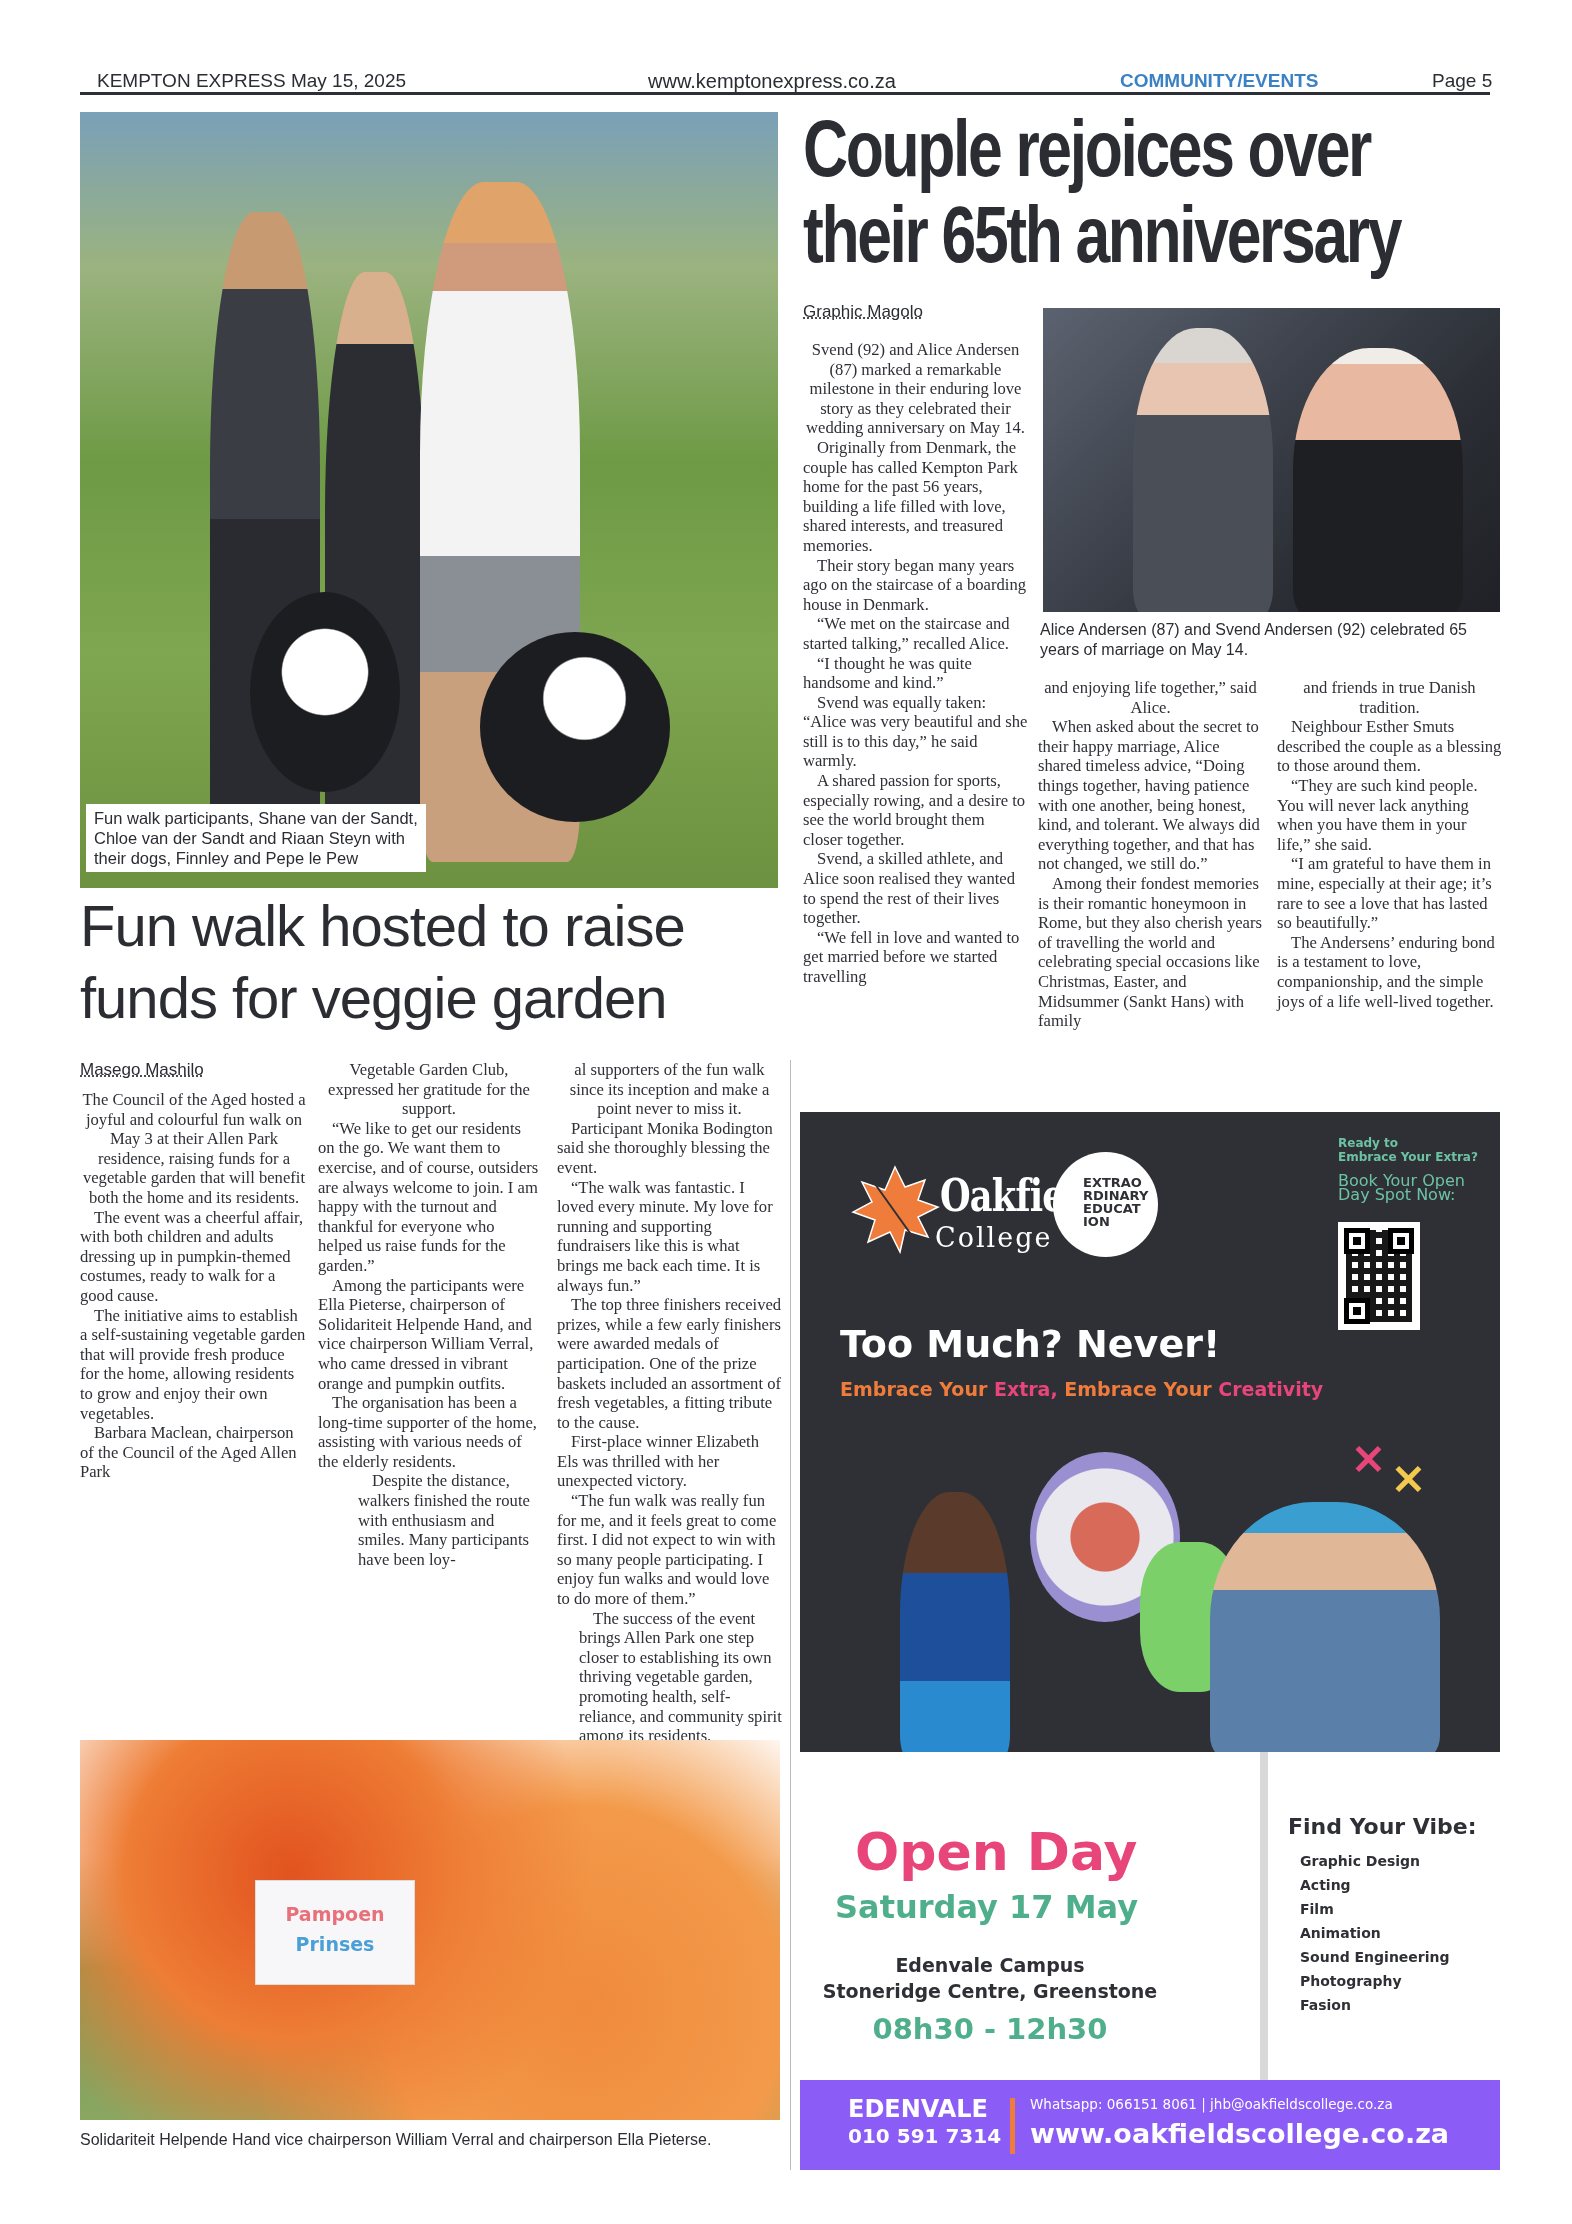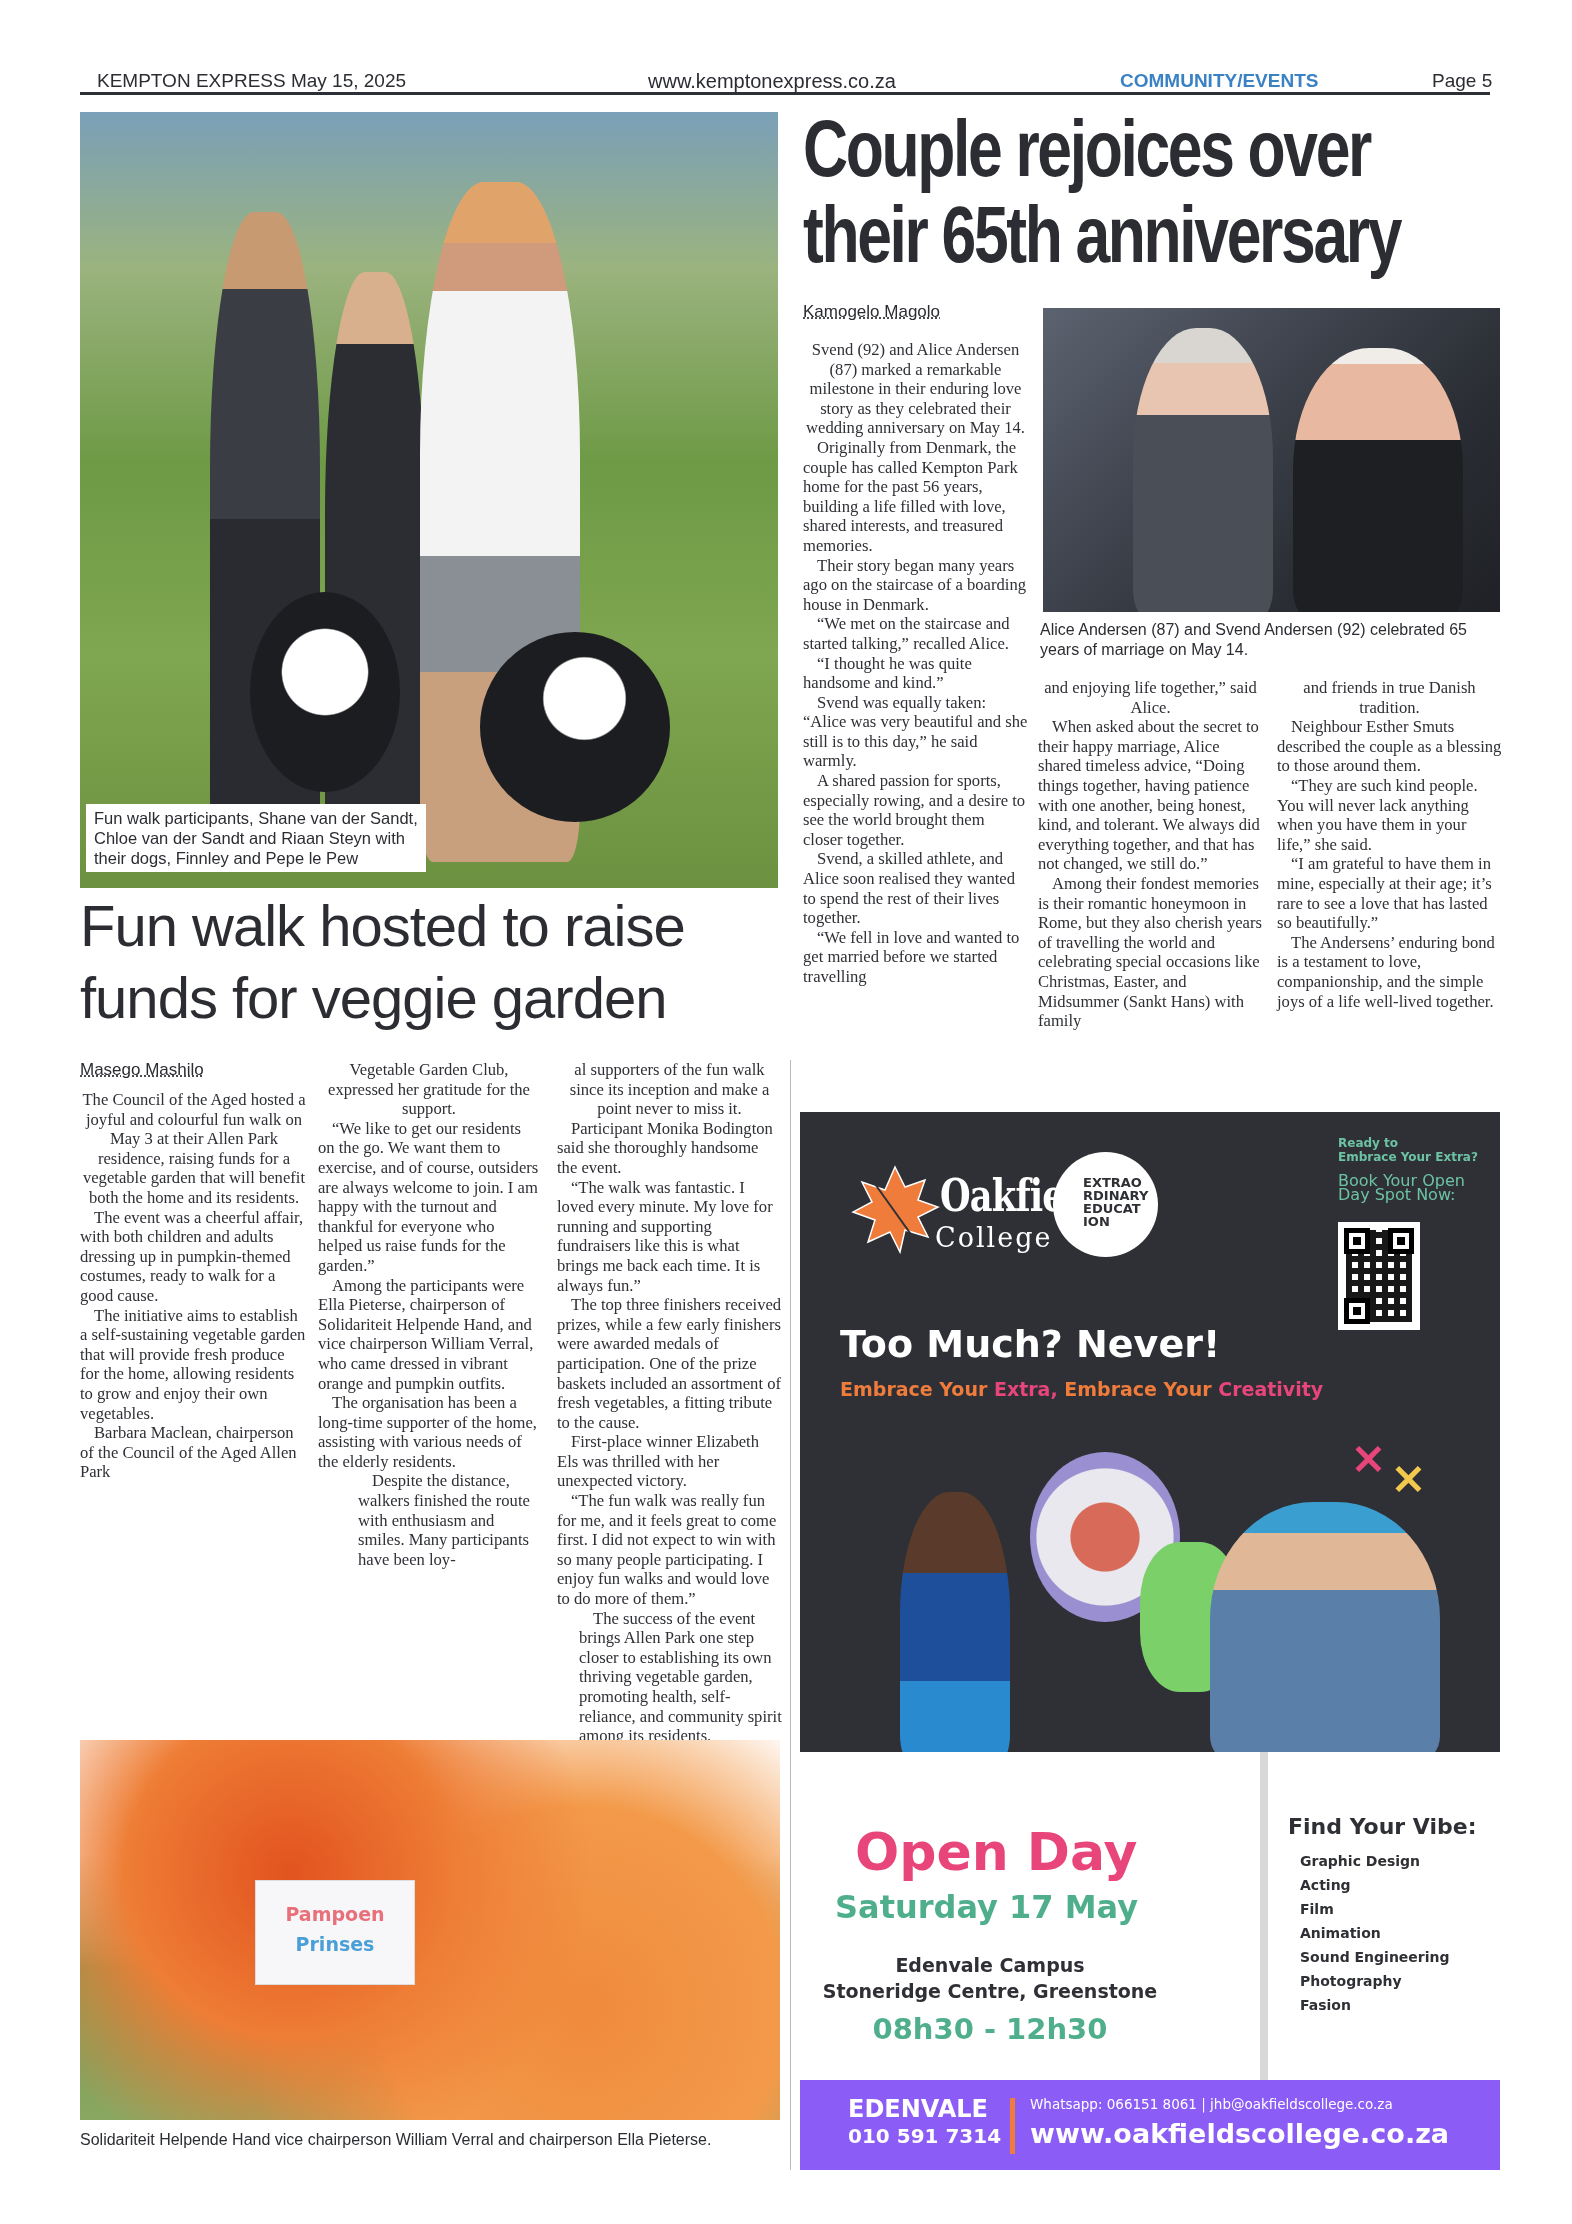--- a/index.html
+++ b/index.html
@@ -84,42 +84,42 @@
 </div>
 <div class="abs col" style="left:318px;top:1060px;width:222px;">
   <p class="first">Vegetable Garden Club, expressed her gratitude for the support.</p>
   <p>“We like to get our residents on the go. We want them to exercise, and of course, outsiders are always welcome to join. I am happy with the turnout and thankful for everyone who helped us raise funds for the garden.”</p>
   <p>Among the participants were Ella Pieterse, chairperson of Solidariteit Helpende Hand, and vice chairperson William Verral, who came dressed in vibrant orange and pumpkin outfits.</p>
   <p>The organisation has been a long-time supporter of the home, assisting with various needs of the elderly residents.</p>
   <p style="padding-left:40px;">Despite the distance, walkers finished the route with enthusiasm and smiles. Many participants have been loy-</p>
 </div>
 <div class="abs col" style="left:557px;top:1060px;width:225px;">
   <p class="first">al supporters of the fun walk since its inception and make a point never to miss it.</p>
-  <p>Participant Monika Bodington said she thoroughly handsome the event.</p>
+  <p>Participant Monika Bodington said she thoroughly blessing the event.</p>
   <p>“The walk was fantastic. I loved every minute. My love for running and supporting fundraisers like this is what brings me back each time. It is always fun.”</p>
   <p>The top three finishers received prizes, while a few early finishers were awarded medals of participation. One of the prize baskets included an assortment of fresh vegetables, a fitting tribute to the cause.</p>
   <p>First-place winner Elizabeth Els was thrilled with her unexpected victory.</p>
   <p>“The fun walk was really fun for me, and it feels great to come first. I did not expect to win with so many people participating. I enjoy fun walks and would love to do more of them.”</p>
   <p style="padding-left:22px;">The success of the event brings Allen Park one step closer to establishing its own thriving vegetable garden, promoting health, self-reliance, and community spirit among its residents.</p>
 </div>
 
 <div class="abs photo ph-costume" style="top:1740px;height:380px;">
   <div class="sign" style="left:175px;top:140px;width:160px;height:105px;padding-top:18px;font-size:19px;line-height:30px;">
     <div style="color:#e8707a;">Pampoen</div>
     <div style="color:#4a9fd6;">Prinses</div>
   </div>
 </div>
 <div class="abs cap" style="left:80px;top:2130px;width:700px;">Solidariteit Helpende Hand vice chairperson William Verral and chairperson Ella Pieterse.</div>
 
 <div class="abs h-couple">
   <div>Couple rejoices over</div>
   <div>their 65th anniversary</div>
 </div>
 
-<div class="abs byline" style="left:803px;top:302px;">Kamogelo Magolo</div>
+<div class="abs byline" style="left:803px;top:302px;">Graphic Magolo</div>
 
 <div class="abs photo ph-couple">
   <div class="person" style="left:90px;top:20px;width:140px;height:290px;background:linear-gradient(180deg,#d9d5d0 0 12%,#e8c5b0 12% 30%,#4a4e57 30% 100%);border-radius:45% 45% 10% 10%;"></div>
   <div class="person" style="left:250px;top:40px;width:170px;height:270px;background:linear-gradient(180deg,#f0ede8 0 6%,#e8b8a0 6% 34%,#1d1f23 34% 100%);border-radius:45% 45% 10% 10%;"></div>
 </div>
 <div class="abs cap" style="left:1040px;top:620px;width:460px;">Alice Andersen (87) and Svend Andersen (92) celebrated 65 years of marriage on May 14.</div>
 
 <div class="abs col" style="left:803px;top:340px;width:225px;">
   <p class="first">Svend (92) and Alice Andersen (87) marked a remarkable milestone in their enduring love story as they celebrated their wedding anniversary on May 14.</p>
   <p>Originally from Denmark, the couple has called Kempton Park home for the past 56 years, building a life filled with love, shared interests, and treasured memories.</p>

